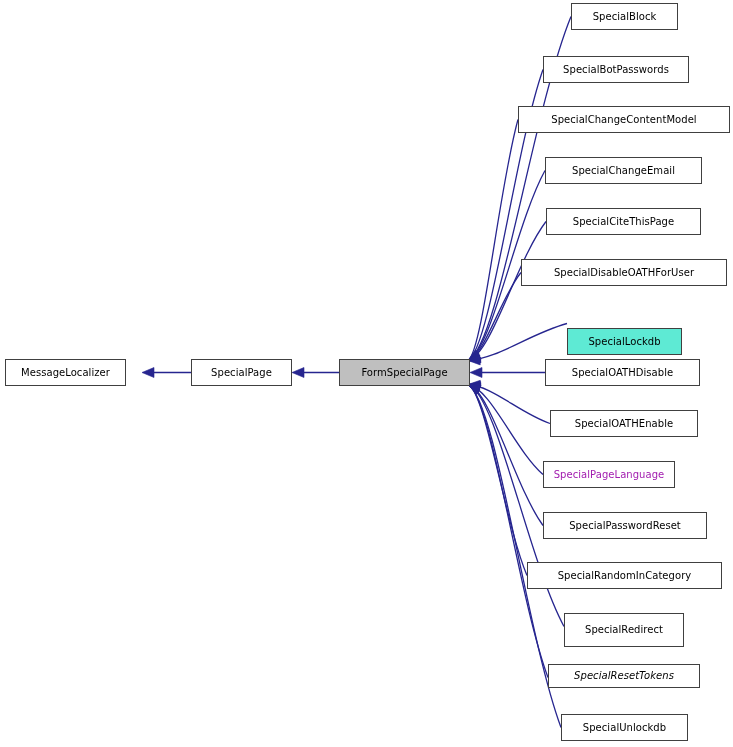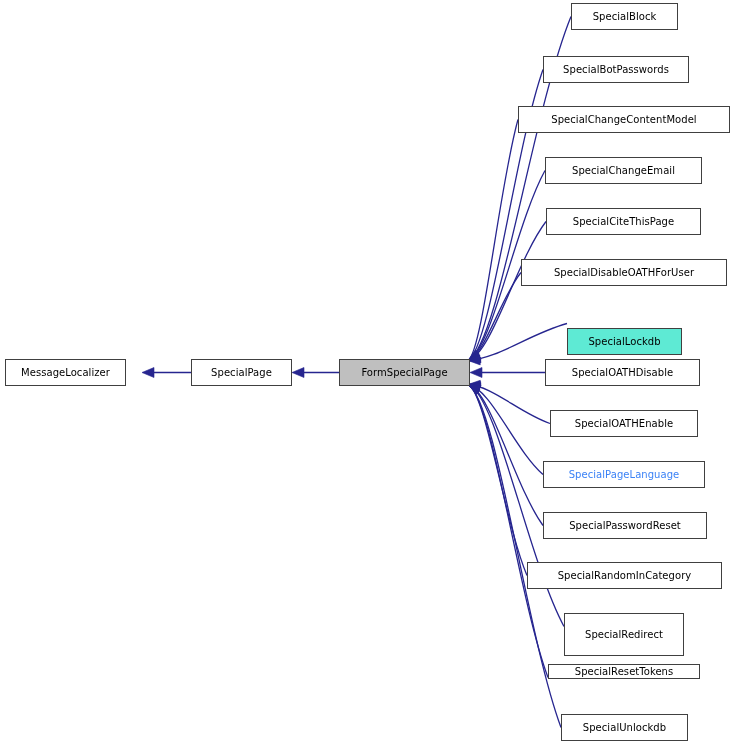--- a/index.html
+++ b/index.html
@@ -150,32 +150,32 @@
       </div>
       <div class="node" style="left: 567px; top: 328px; width: 115px; height: 27px; border-color: rgb(64, 64, 64); background: #5eead4; color: rgb(0, 0, 0);">
         <span class="node-label">SpecialLockdb</span>
       </div>
       <div class="node" style="left: 545px; top: 359px; width: 155px; height: 27px; border-color: rgb(64, 64, 64); background: rgb(255, 255, 255); color: rgb(0, 0, 0);">
         <span class="node-label">SpecialOATHDisable</span>
       </div>
       <div class="node" style="left: 550px; top: 410px; width: 148px; height: 27px; border-color: rgb(64, 64, 64); background: rgb(255, 255, 255); color: rgb(0, 0, 0);">
         <span class="node-label">SpecialOATHEnable</span>
       </div>
-      <div class="node" style="left: 543px; top: 461px; width: 162px; height: 27px; border-color: rgb(64, 64, 64); background: rgb(255, 255, 255); color: #3b82f6;">
+      <div class="node" style="left: 543px; top: 461px; width: 132px; height: 27px; border-color: rgb(64, 64, 64); background: rgb(255, 255, 255); color: #a21caf;">
         <span class="node-label">SpecialPageLanguage</span>
       </div>
       <div class="node" style="left: 543px; top: 512px; width: 164px; height: 27px; border-color: rgb(64, 64, 64); background: rgb(255, 255, 255); color: rgb(0, 0, 0);">
         <span class="node-label">SpecialPasswordReset</span>
       </div>
       <div class="node" style="left: 527px; top: 562px; width: 195px; height: 27px; border-color: rgb(64, 64, 64); background: rgb(255, 255, 255); color: rgb(0, 0, 0);">
         <span class="node-label">SpecialRandomInCategory</span>
       </div>
-      <div class="node" style="left: 564px; top: 613px; width: 120px; height: 43px; border-color: rgb(64, 64, 64); background: rgb(255, 255, 255); color: rgb(0, 0, 0);">
+      <div class="node" style="left: 564px; top: 613px; width: 120px; height: 34px; border-color: rgb(64, 64, 64); background: rgb(255, 255, 255); color: rgb(0, 0, 0);">
         <span class="node-label">SpecialRedirect</span>
       </div>
-      <div class="node" style="left: 548px; top: 664px; width: 152px; height: 15px; border-color: rgb(64, 64, 64); background: rgb(255, 255, 255); color: rgb(0, 0, 0);">
+      <div class="node" style="left: 548px; top: 664px; width: 152px; height: 24px; border-color: rgb(64, 64, 64); background: rgb(255, 255, 255); color: rgb(0, 0, 0); font-style: italic;">
         <span class="node-label">SpecialResetTokens</span>
       </div>
       <div class="node" style="left: 561px; top: 714px; width: 127px; height: 27px; border-color: rgb(64, 64, 64); background: rgb(255, 255, 255); color: rgb(0, 0, 0);">
         <span class="node-label">SpecialUnlockdb</span>
       </div>
     </div>
 </div>
 
 </body></html>

